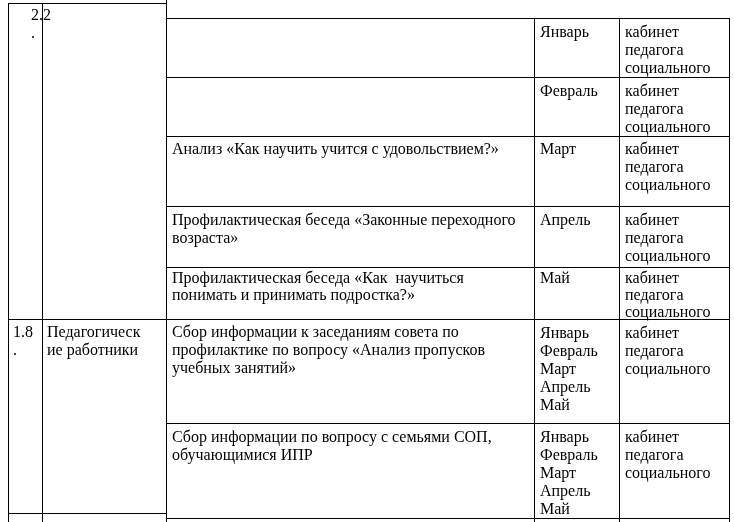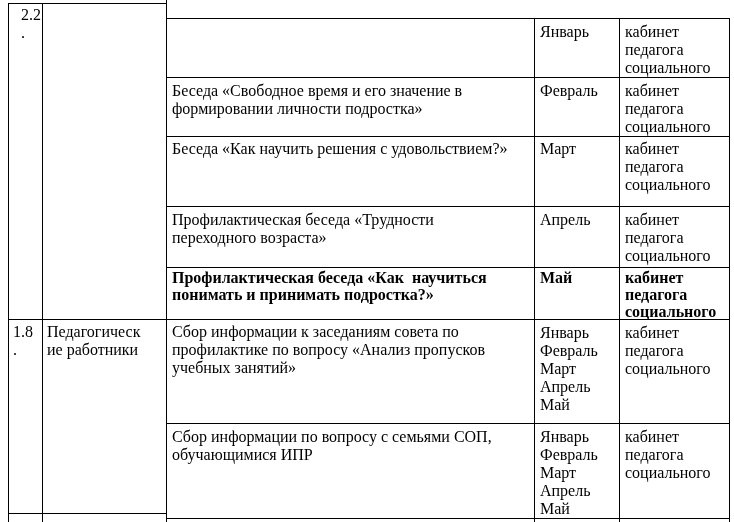--- a/index.html
+++ b/index.html
@@ -10,21 +10,21 @@
     background:#ffffff;
     font-family:"Liberation Serif","DejaVu Serif",serif;
     font-size:16px;
     line-height:18px;
     color:#000000;
     overflow:hidden;
   }
   .vl { position:absolute; width:1px; background:#000000; }
   .hl { position:absolute; height:1px; background:#000000; }
   .cell { position:absolute; white-space:pre-wrap; }
-  .tight { line-height:17px;font-weight:bold; }
+  .tight { line-height:17px; }
 </style>
 </head>
 <body>
 
 <div class="page">
 
   <div class="vl" style="left:8px;top:3px;height:519px"></div>
   <div class="vl" style="left:42px;top:3px;height:519px"></div>
   <div class="vl" style="left:166px;top:0;height:522px"></div>
   <div class="vl" style="left:534px;top:18px;height:504px"></div>
@@ -35,35 +35,34 @@
   <div class="hl" style="left:166px;top:18px;width:564px"></div>
   <div class="hl" style="left:166px;top:77px;width:564px"></div>
   <div class="hl" style="left:166px;top:136px;width:564px"></div>
   <div class="hl" style="left:166px;top:206px;width:564px"></div>
   <div class="hl" style="left:166px;top:267px;width:564px"></div>
   <div class="hl" style="left:8px;top:319px;width:722px"></div>
   <div class="hl" style="left:166px;top:423px;width:564px"></div>
   <div class="hl" style="left:8px;top:513px;width:159px"></div>
   <div class="hl" style="left:166px;top:518px;width:564px"></div>
 
-  <div class="cell" style="left:21px;top:6px;width:28px">2.2
+  <div class="cell" style="left:31px;top:6px;width:28px">2.2
 .</div>
 
   <div class="cell" style="left:540px;top:23px;width:78px">Январь</div>
   <div class="cell" style="left:625px;top:23px;width:100px">кабинет педагога социального</div>
 
-  <div class="cell" style="left:172px;top:82px;width:350px">Беседа «Свободное время и его значение в формировании личности подростка»</div>
   <div class="cell" style="left:540px;top:82px;width:78px">Февраль</div>
   <div class="cell" style="left:625px;top:82px;width:100px">кабинет педагога социального</div>
 
-  <div class="cell" style="left:172px;top:140px;width:350px">Беседа «Как научить решения с удовольствием?»</div>
+  <div class="cell" style="left:172px;top:140px;width:350px">Анализ «Как научить учится с удовольствием?»</div>
   <div class="cell" style="left:540px;top:140px;width:78px">Март</div>
   <div class="cell" style="left:625px;top:140px;width:100px">кабинет педагога социального</div>
 
-  <div class="cell" style="left:172px;top:211px;width:350px">Профилактическая беседа «Трудности переходного возраста»</div>
+  <div class="cell" style="left:172px;top:211px;width:350px">Профилактическая беседа «Законные переходного возраста»</div>
   <div class="cell" style="left:540px;top:211px;width:78px">Апрель</div>
   <div class="cell" style="left:625px;top:211px;width:100px">кабинет педагога социального</div>
 
   <div class="cell tight" style="left:172px;top:269px;width:350px">Профилактическая беседа «Как  научиться понимать и принимать подростка?»</div>
   <div class="cell tight" style="left:540px;top:269px;width:78px">Май</div>
   <div class="cell tight" style="left:625px;top:269px;width:100px">кабинет педагога социального</div>
 
   <div class="cell" style="left:13px;top:323px;width:28px">1.8
 .</div>
   <div class="cell" style="left:172px;top:323px;width:350px">Сбор информации к заседаниям совета по профилактике по вопросу «Анализ пропусков учебных занятий»</div>

